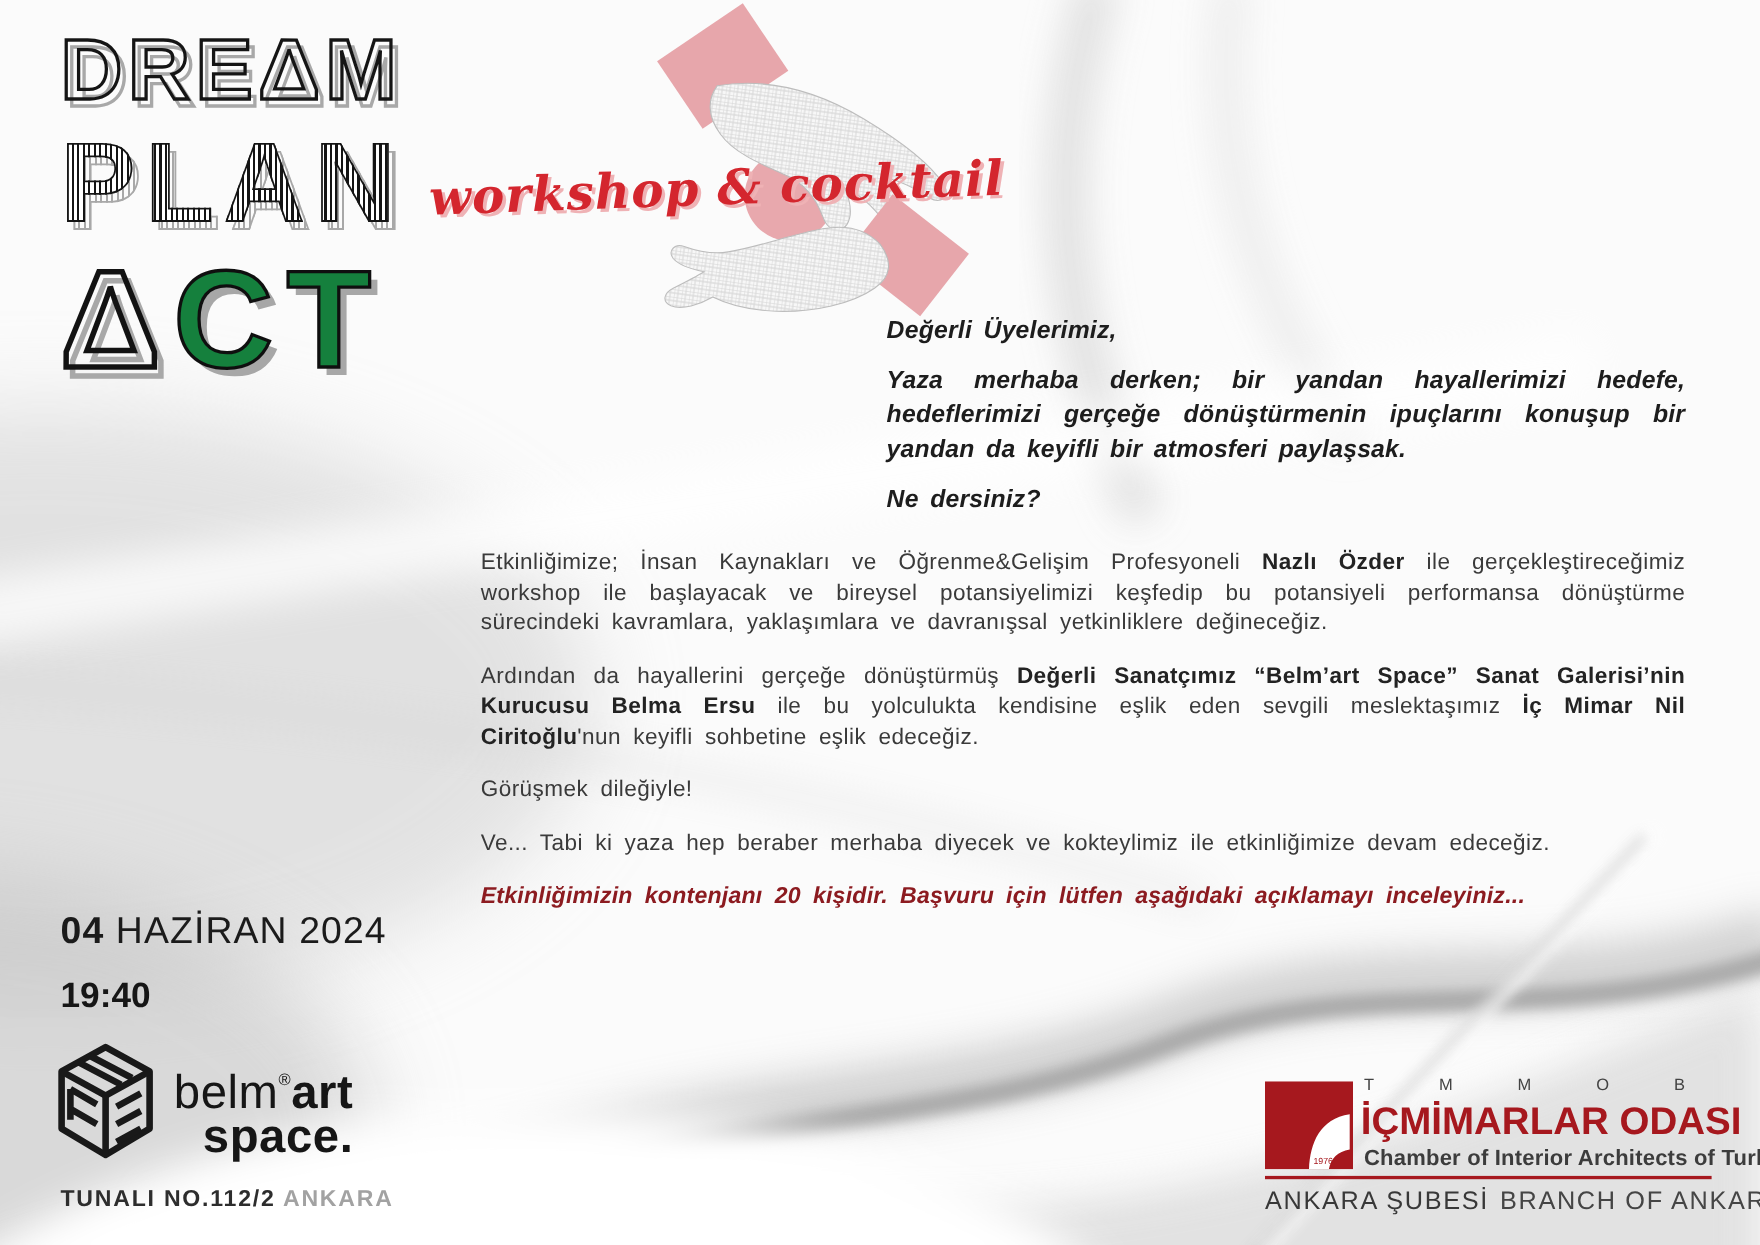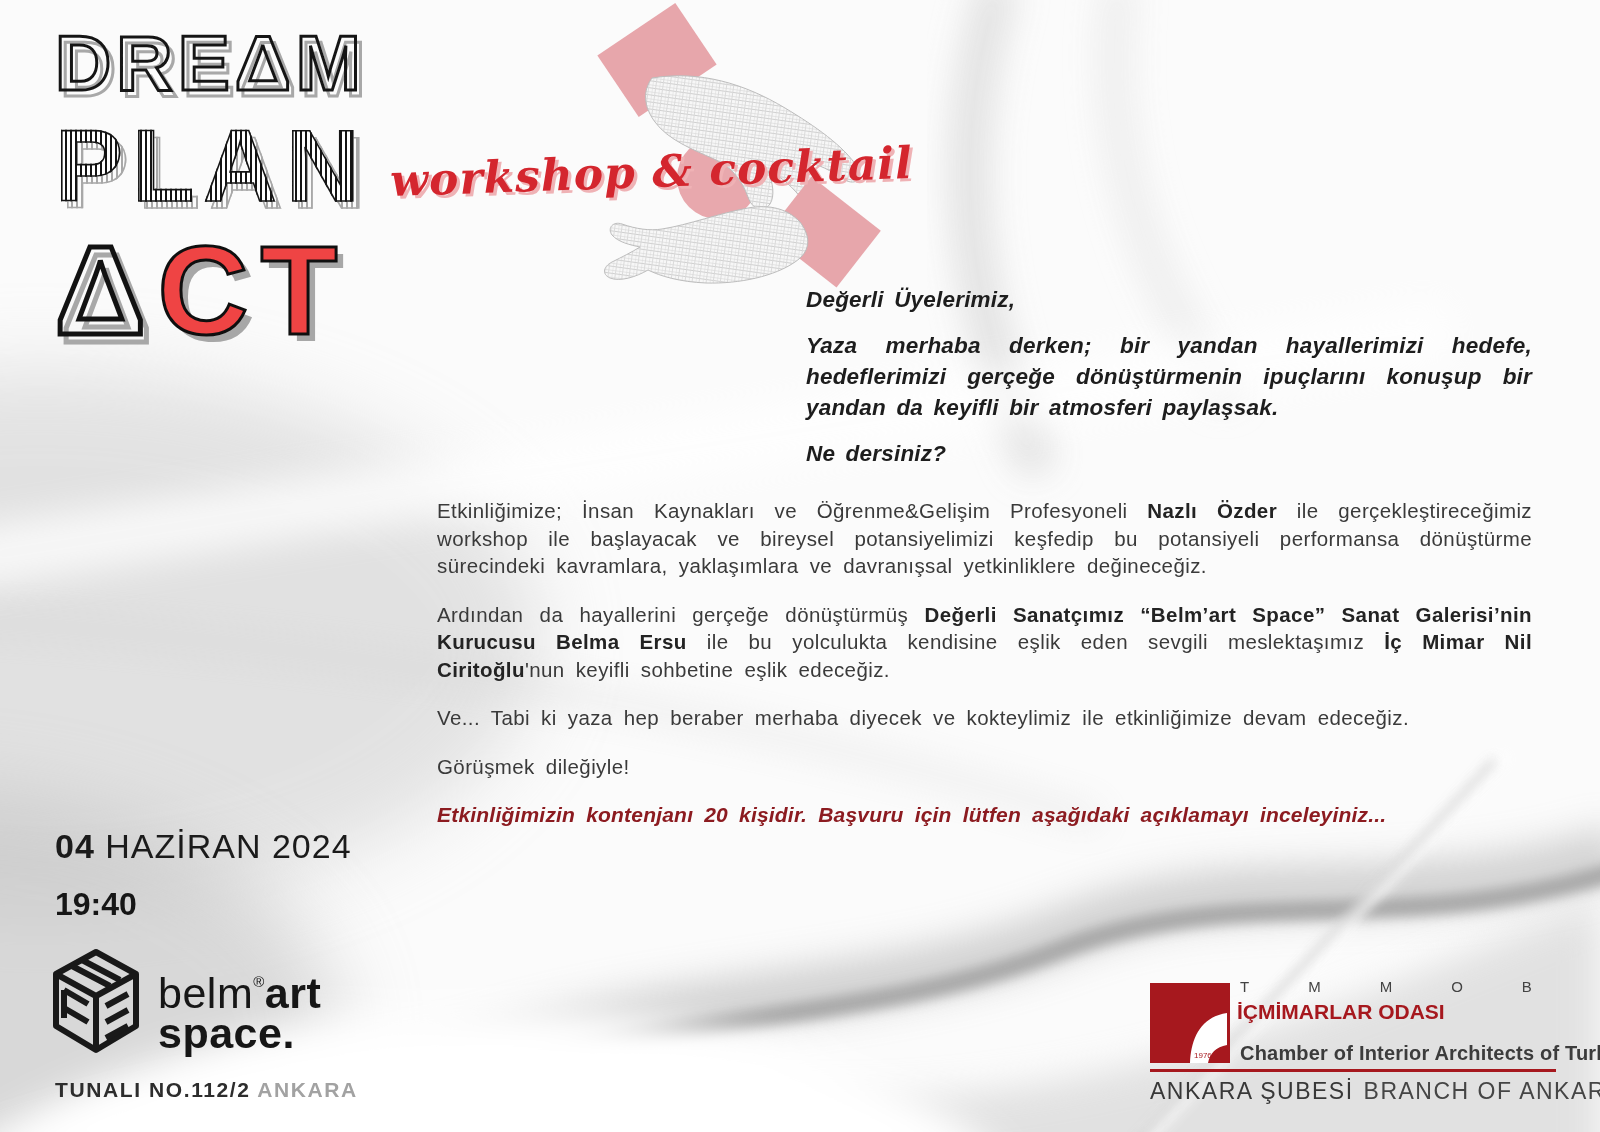--- a/index.html
+++ b/index.html
@@ -34,21 +34,21 @@
   }
   .t-act{top:218px; font-size:126px; letter-spacing:12px;}
   .t-act .hl-delta{
     position:relative; color:transparent; -webkit-text-stroke:5px #121212;
   }
   .t-act .hl-delta::before{
     content:attr(data-text); position:absolute; left:6px; top:6px; z-index:-1;
     color:transparent; -webkit-text-stroke:5px #a8a8a8;
   }
   .t-act .hl-solid{
-    color:#ef4444; -webkit-text-stroke:3px #0f0f0f;
+    color:#15803d; -webkit-text-stroke:3px #0f0f0f;
     text-shadow:7px 7px 0 #a7a7a7;
   }
 
   
   .tagline{
     position:absolute; left:390px; top:146px; z-index:4;
     font-family:"DejaVu Serif", cursive, serif;
     font-style:italic; font-weight:700; font-size:44px;
     color:#d4262e; text-shadow:3px 3px 0 #efb2b5;
     transform:rotate(-2deg); letter-spacing:1px; white-space:nowrap;
@@ -80,28 +80,28 @@
   .ev-date{position:absolute; left:55px; top:827px; z-index:3; font-size:34px; color:#1b1b1b; letter-spacing:1px; white-space:nowrap;}
   .ev-date .d{font-weight:700;}
   .ev-time{position:absolute; left:55px; top:886px; z-index:3; font-size:32px; font-weight:700; color:#161616;}
 
   
   .bas-cube{position:absolute; left:50px; top:946px; z-index:3;}
   .bas-word{position:absolute; left:158px; top:962px; z-index:3; color:#161616; line-height:40px; white-space:nowrap;}
   .bas-word .l1{font-size:43px; font-weight:400; letter-spacing:0.5px;}
   .bas-word .l1 b{font-weight:700;}
   .bas-word .reg{font-size:15px; vertical-align:21px;}
-  .bas-word .l2{font-size:43px; font-weight:700; letter-spacing:0.5px;}
+  .bas-word .l2{font-size:43px; font-weight:700; letter-spacing:0.5px;text-align:right;}
   .venue-addr{position:absolute; left:55px; top:1078px; z-index:3; font-size:21px; font-weight:700; letter-spacing:1.6px; color:#2d2d2d; white-space:nowrap;}
   .venue-addr .light{color:#a2a2a2;}
 
   
   .ch-mark{position:absolute; left:1150px; top:983px; z-index:3;}
   .ch-tmmob{position:absolute; left:1240px; top:978px; z-index:3; font-size:15px; color:#434343; letter-spacing:59px; white-space:nowrap;}
-  .ch-tr{position:absolute; left:1237px; top:1000px; z-index:3; font-size:21px; font-weight:700; color:#a6181e; letter-spacing:0px; white-space:nowrap;}
+  .ch-tr{position:absolute; left:1237px; top:1000px; z-index:3; font-size:35px; font-weight:700; color:#a6181e; letter-spacing:0px; white-space:nowrap;}
   .ch-en{position:absolute; left:1240px; top:1042px; z-index:3; font-size:20px; font-weight:700; color:#3c3c3c; letter-spacing:0.2px; white-space:nowrap;}
   .ch-line{position:absolute; left:1150px; top:1069px; width:406px; height:3px; background:#a6181e; z-index:3;}
   .ch-branch{position:absolute; left:1150px; top:1078px; z-index:3; font-size:23px; color:#383838; letter-spacing:1.5px; white-space:nowrap;}
   .ch-branch .b2{margin-left:10px; color:#454545;}
 </style>
 </head>
 <body>
 
 <div class="poster">
 
@@ -161,22 +161,22 @@
 
   <div class="intro">
     <p>Değerli Üyelerimiz,</p>
     <p>Yaza merhaba derken; bir yandan hayallerimizi hedefe, hedeflerimizi gerçeğe dönüştürmenin ipuçlarını konuşup bir yandan da keyifli bir atmosferi paylaşsak.</p>
     <p>Ne dersiniz?</p>
   </div>
 
   <div class="bodytext">
     <p><span>Etkinliğimize; İnsan Kaynakları ve Öğrenme&amp;Gelişim Profesyoneli </span><b>Nazlı Özder</b><span> ile gerçekleştireceğimiz workshop ile başlayacak ve bireysel potansiyelimizi keşfedip bu potansiyeli performansa dönüştürme sürecindeki kavramlara, yaklaşımlara ve davranışsal yetkinliklere değineceğiz.</span></p>
     <p><span>Ardından da hayallerini gerçeğe dönüştürmüş </span><b>Değerli Sanatçımız “Belm’art Space” Sanat Galerisi’nin Kurucusu Belma Ersu</b><span> ile bu yolculukta kendisine eşlik eden sevgili meslektaşımız </span><b>İç Mimar Nil Ciritoğlu</b><span>'nun keyifli sohbetine eşlik edeceğiz.</span></p>
+    <p>Görüşmek dileğiyle!</p>
     <p>Ve... Tabi ki yaza hep beraber merhaba diyecek ve kokteylimiz ile etkinliğimize devam edeceğiz.</p>
-    <p>Görüşmek dileğiyle!</p>
     <p class="notice">Etkinliğimizin kontenjanı 20 kişidir. Başvuru için lütfen aşağıdaki açıklamayı inceleyiniz...</p>
   </div>
 
   <div class="ev-date"><span class="d">04</span><span> HAZİRAN 2024</span></div>
   <div class="ev-time">19:40</div>
 
   <svg class="bas-cube" width="92" height="112" viewBox="0 0 92 112" aria-hidden="true">
     <g stroke="#191919" stroke-width="6" fill="none" stroke-linejoin="round">
       <path d="M 46,6 L 86,28 L 86,80 L 46,104 L 6,80 L 6,28 Z"></path>
       <path d="M 6,28 L 46,50 L 86,28"></path>

